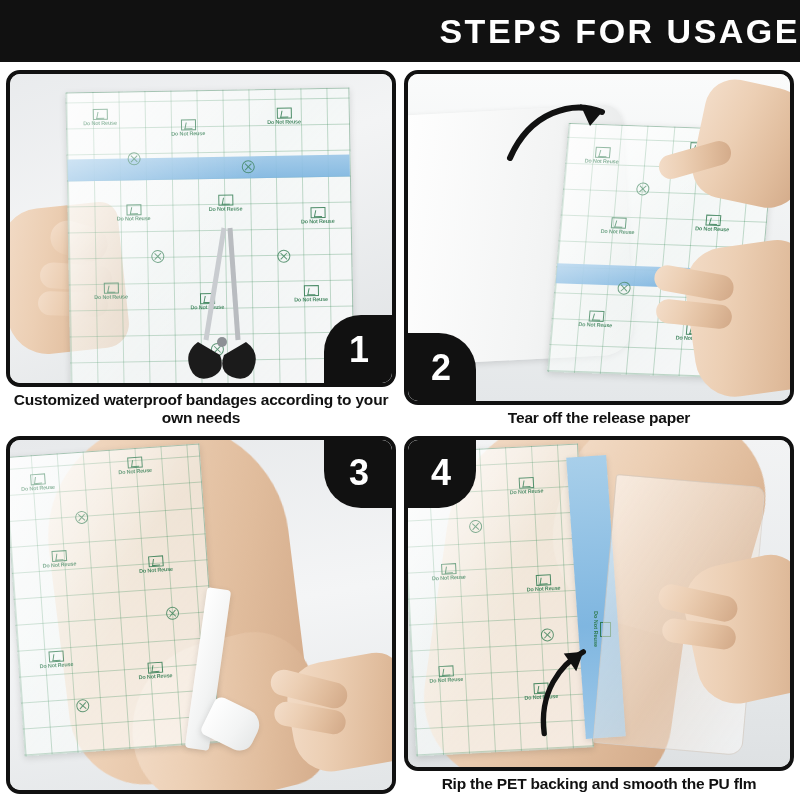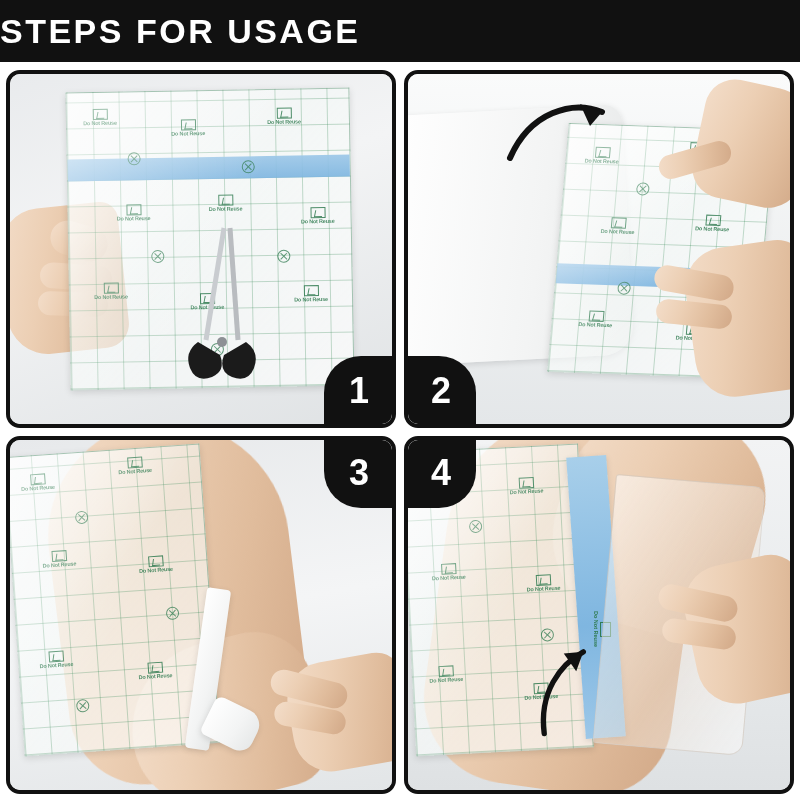--- a/index.html
+++ b/index.html
@@ -17,21 +17,21 @@
     flex-direction: column;
   }
 
   
   .header {
     height: 62px;
     background: #111111;
     color: #ffffff;
     display: flex;
     align-items: center;
-    justify-content: flex-start;
+    justify-content: flex-end;
     flex: 0 0 62px;
   }
   .header-title {
     font-size: 34px;
     font-weight: bold;
     letter-spacing: 2.5px;
     font-family: "Liberation Sans", sans-serif;
   }
 
   
@@ -228,20 +228,21 @@
         <svg class="scissors" viewBox="0 0 120 200" width="120" height="200" style="left:152px; top:148px;">
           <line x1="62" y1="6" x2="44" y2="118" stroke="#c9ccd0" stroke-width="5"></line>
           <line x1="68" y1="6" x2="76" y2="118" stroke="#b9bcc0" stroke-width="5"></line>
           <path d="M36 120 q-14 10 -8 26 q6 15 22 9 q14 -6 8 -22 z" fill="#1b1b1b"></path>
           <path d="M84 120 q14 10 8 26 q-6 15 -22 9 q-14 -6 -8 -22 z" fill="#1b1b1b"></path>
           <circle cx="60" cy="120" r="5" fill="#8d9095"></circle>
         </svg>
 
         <div class="badge br">1</div>
       </div>
+      <div class="caption">Customized waterproof bandages according to your own needs</div>
     </div>
 
     <div class="cell">
       <div class="photo s2">
         <div class="bg-wall"></div>
 
         <div class="liner" style="left:-10px; top:36px; width:230px; height:250px; border-radius:4px 18px 30px 6px; transform:rotate(-3deg);"></div>
 
         <div class="film" style="left:150px; top:52px; width:206px; height:250px; transform:rotate(5deg) skewY(-3deg);">
           <div class="band" style="top:140px; height:20px;"></div>
@@ -276,20 +277,21 @@
         <div class="skin" style="right:56px; top:196px; width:80px; height:26px; border-radius:15px; transform:rotate(10deg);"></div>
         <div class="skin" style="right:58px; top:228px; width:76px; height:24px; border-radius:15px; transform:rotate(6deg);"></div>
 
         <svg class="arrow-svg" viewBox="0 0 110 80" width="110" height="80" style="left:96px; top:22px;">
           <path d="M6 62 C 26 16, 68 4, 98 16" stroke="#111111" stroke-width="6" fill="none" stroke-linecap="round"></path>
           <path d="M98 16 L 76 8 L 86 30 Z" fill="#111111"></path>
         </svg>
 
         <div class="badge bl">2</div>
       </div>
+      <div class="caption">Tear off the release paper</div>
     </div>
 
     <div class="cell">
       <div class="photo s3">
         <div class="bg-wall"></div>
 
         <div class="skin soft" style="left:46px; top:-20px; width:240px; height:360px; border-radius:120px 130px 90px 80px; transform:rotate(-7deg);"></div>
 
         <div class="skin soft" style="left:120px; top:200px; width:190px; height:160px; border-radius:90px 60px 40px 70px; transform:rotate(-14deg);"></div>
 
@@ -376,16 +378,17 @@
         <div class="skin" style="right:52px; top:150px; width:80px; height:26px; border-radius:15px; transform:rotate(12deg);"></div>
         <div class="skin" style="right:54px; top:182px; width:74px; height:24px; border-radius:15px; transform:rotate(8deg);"></div>
 
         <svg class="arrow-svg" viewBox="0 0 90 110" width="80" height="100" style="left:122px; top:200px;">
           <path d="M16 104 C 10 58, 34 26, 60 12" stroke="#111111" stroke-width="6" fill="none" stroke-linecap="round"></path>
           <path d="M60 12 L 38 14 L 52 34 Z" fill="#111111"></path>
         </svg>
 
         <div class="badge tl">4</div>
       </div>
+      <div class="caption">Rip the PET backing and smooth the PU flm</div>
     </div>
 
   </div>
 </div>
 
 </body></html>

